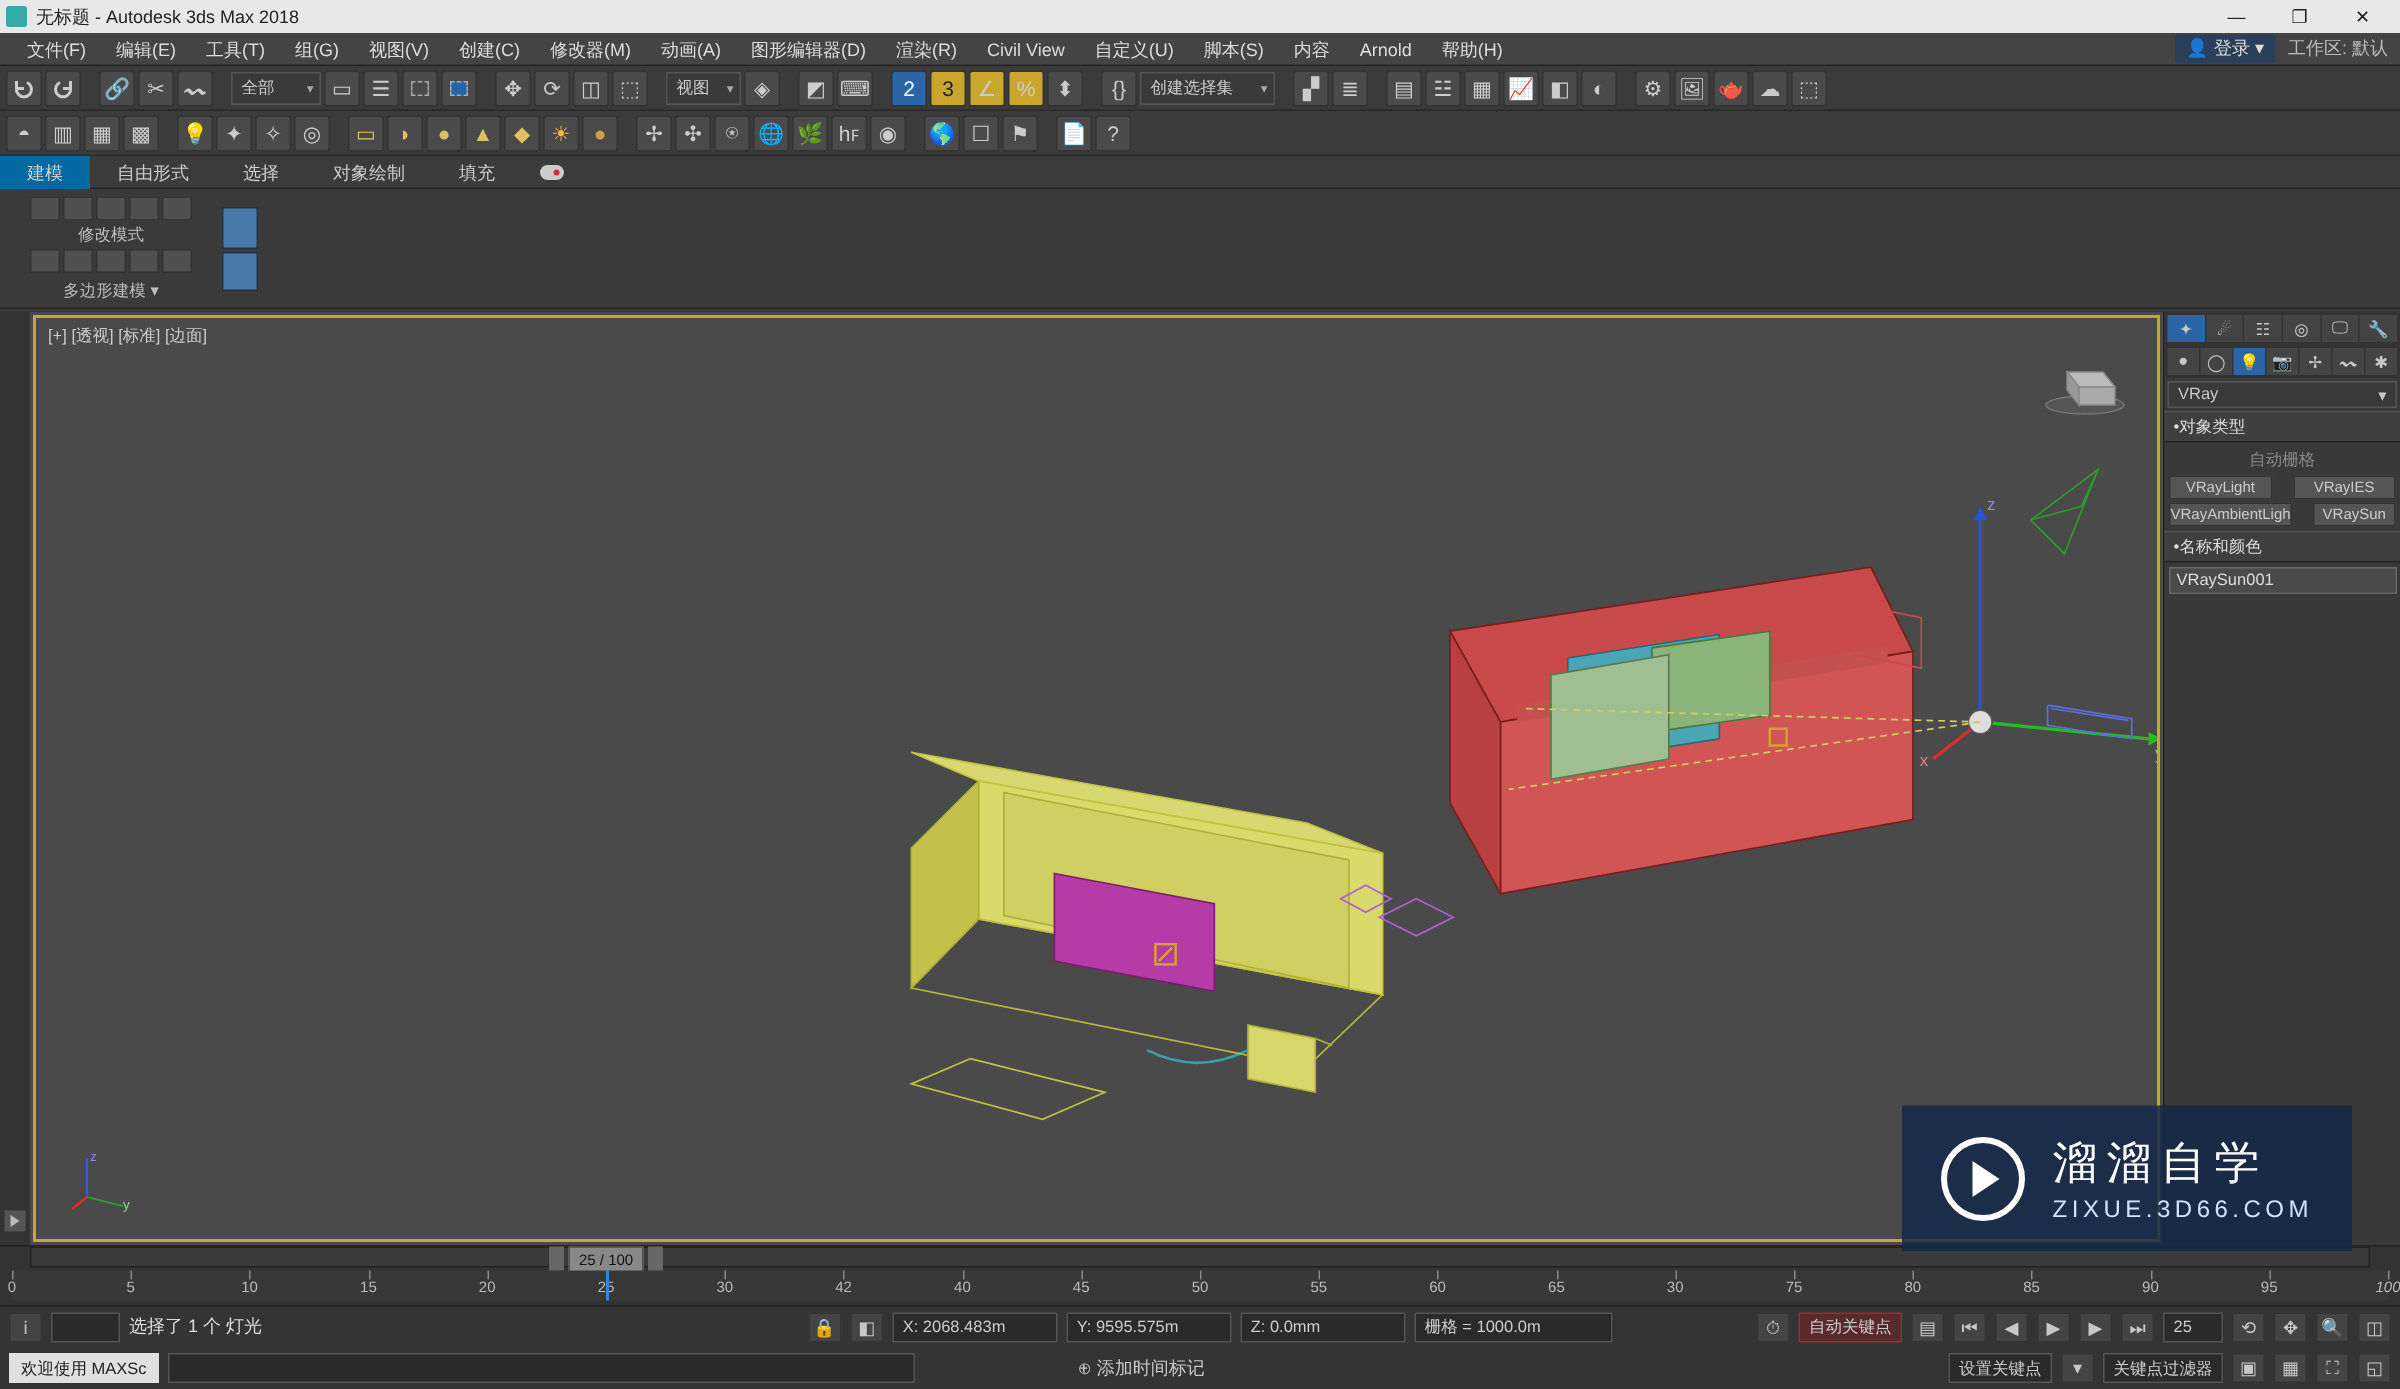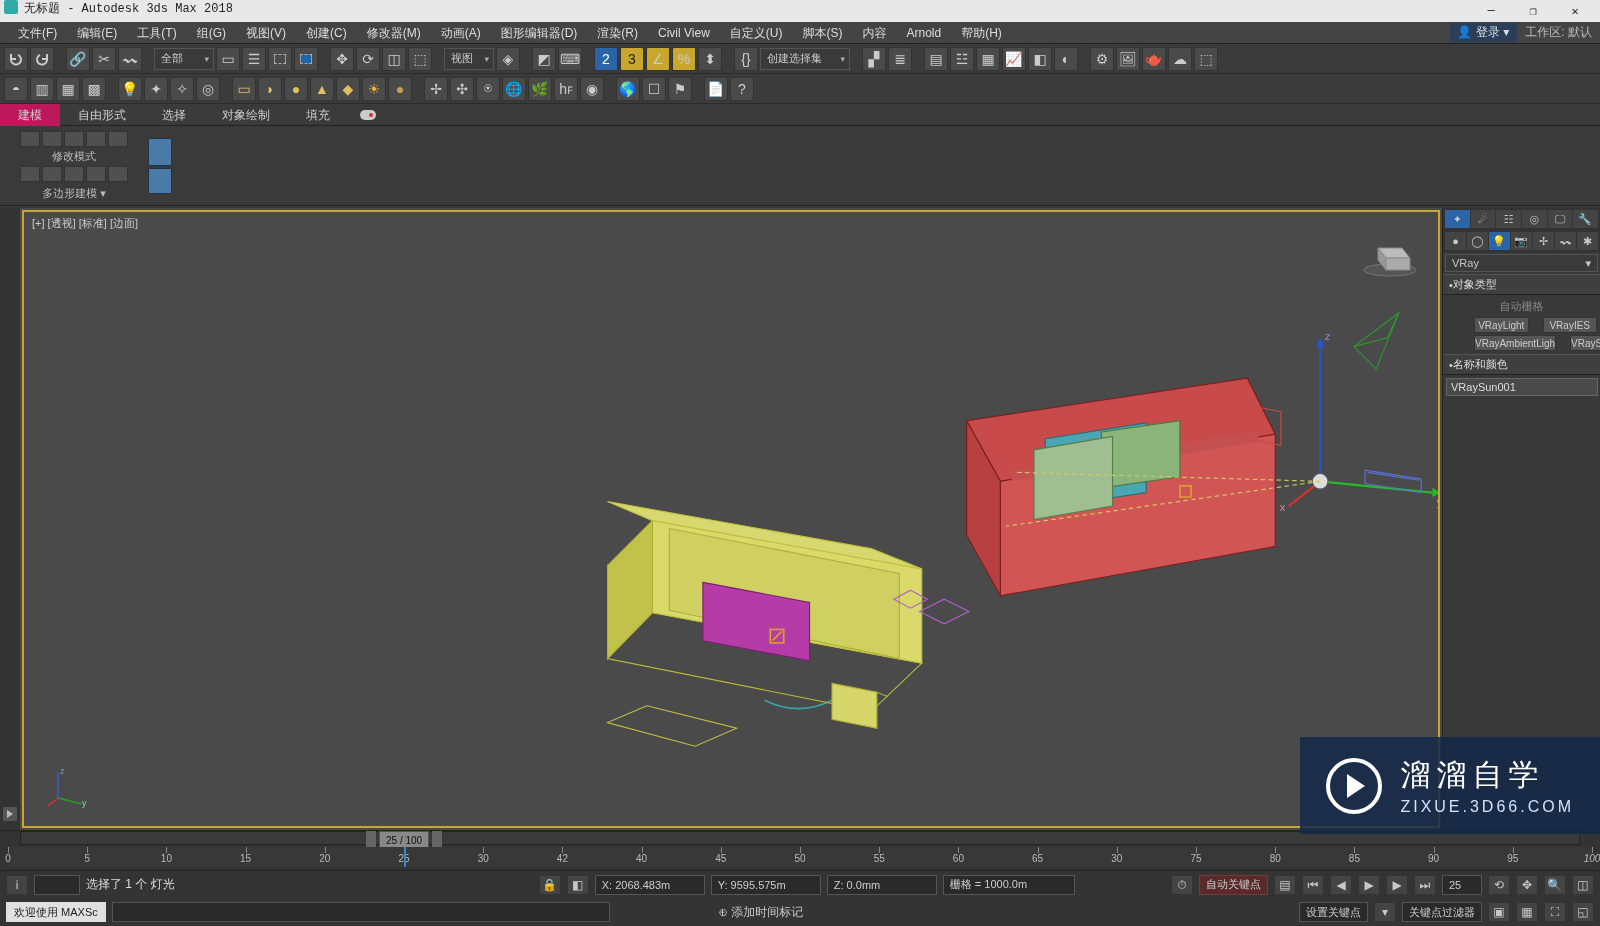--- a/index.html
+++ b/index.html
@@ -6,22 +6,22 @@
   body {
     width: 1600px; height: 926px;
     background: #393939;
     font-family: "Microsoft YaHei", "SimSun", sans-serif;
     font-size: 12px; color: #c8c8c8;
     overflow: hidden; position: relative;
   }
   
   .titlebar {
     height: 22px; background: #e8e8e8;
-    display: flex; padding: 0 4px;
-    color: #222; font-size: 12px; font-family: Liberation Mono, monospace;
+    display: flex; align-items: center; padding: 0 4px;
+    color: #222; font-size: 12px;
   }
   .titlebar .app-icon {
     width: 14px; height: 14px; background: #3aa; margin-right: 6px;
     border-radius: 2px;
   }
   .titlebar .sp { flex: 1; }
   .win-btn { width: 42px; height: 22px; display:flex;align-items:center;justify-content:center; }
   
   .menubar {
     height: 22px; background: #444; display: flex; align-items: center;
@@ -51,21 +51,21 @@
     padding: 0 18px 0 6px; font-size:11px; color:#ccc;
     display:flex; align-items:center; position:relative; min-width:60px;
   }
   .tdrop::after { content:"▾"; position:absolute; right:4px; color:#aaa; font-size:9px;}
   
   .ribbonbar {
     height: 22px; background:#3b3b3b; border-bottom:1px solid #222;
     display:flex; align-items:center; font-size:12px;
   }
   .ribbonbar .tab { padding:0 18px; line-height:22px; color:#ccc;}
-  .ribbonbar .tab.active { background:#be185d;}
+  .ribbonbar .tab.active { background:#0369a1;}
   .ribbonbar .cap { width:16px;height:10px;background:#ccc;border-radius:5px;margin-left:12px;position:relative;}
   .ribbonbar .cap::after{content:"";position:absolute;right:3px;top:3px;width:4px;height:4px;background:#c33;border-radius:50%;}
   
   .ribbonpanel {
     height: 80px; background:#3a3a3a; border-bottom:1px solid #222;
     display:flex; padding:2px 4px; gap:4px;
   }
   .rgrid { display:flex; flex-direction:column; gap:2px;}
   .rgrid .row { display:flex; gap:2px;}
   .rbtn { width:20px;height:16px;background:#505050;border:1px solid #333;}
@@ -106,21 +106,21 @@
   .cmd-drop {
     margin:2px; height:18px; background:#3a3a3a;border:1px solid #555;
     padding:0 6px; display:flex;align-items:center;justify-content:space-between;
   }
   .rollout-header {
     background:#3f3f3f; padding:2px 6px; color:#ddd; border-top:1px solid #555;border-bottom:1px solid #222;
     display:flex;align-items:center;
   }
   .rollout-body { padding:3px; display:flex;flex-direction:column; gap:2px;}
   .auto-grid { text-align:center; color:#888; padding:1px 0;}
-  .typebtns { display:flex; gap:14px;margin-left:28px;}
+  .typebtns { display:flex; gap:14px;}
   .typebtns button {
     flex:1; background:#555;border:1px solid #333;color:#ccc;font-size:10px;height:16px;
   }
   .name-row { display:flex; gap:3px; padding:3px;}
   .name-row input {
     flex:1; background:#4a4a4a;border:1px solid #666;color:#ddd;font-size:11px;height:18px;padding:0 4px;
   }
   
   .timeline {
     position:absolute; left:0; right:0; bottom:56px; height:40px;
@@ -149,21 +149,21 @@
   .status .field {
     background:#2a2a2a;border:1px solid #555;color:#ccc;height:20px;padding:0 6px;display:flex;align-items:center;font-size:11px;
   }
   .status .coord { width:110px;}
   .status .grid { width:132px;}
   .sbtn { width:22px;height:20px;background:#444;border:1px solid #333;display:flex;align-items:center;justify-content:center;}
   .sel-text { color:#ddd; font-size:12px; min-width:160px;}
   .welcome { background:#e0e0e0;color:#222;height:20px;padding:0 8px;display:flex;align-items:center;font-size:11px;}
   
   .watermark {
-    position:absolute; right:0; bottom:92px;
+    position:absolute; right:32px; bottom:92px;
     background:rgba(19,40,72,0.85); color:#fff;
     padding:18px 26px; display:flex; align-items:center; gap:18px;
     font-family:"Microsoft YaHei",sans-serif;
   }
   .watermark .wm-icon {
     width:56px;height:56px;border:4px solid #fff;border-radius:50%;
     display:flex;align-items:center;justify-content:center;
   }
   .watermark .wm-icon::before{content:"";width:0;height:0;border-left:18px solid #fff;border-top:12px solid transparent;border-bottom:12px solid transparent;margin-left:4px;}
   .watermark .wm-txt { display:flex;flex-direction:column;gap:2px;}

